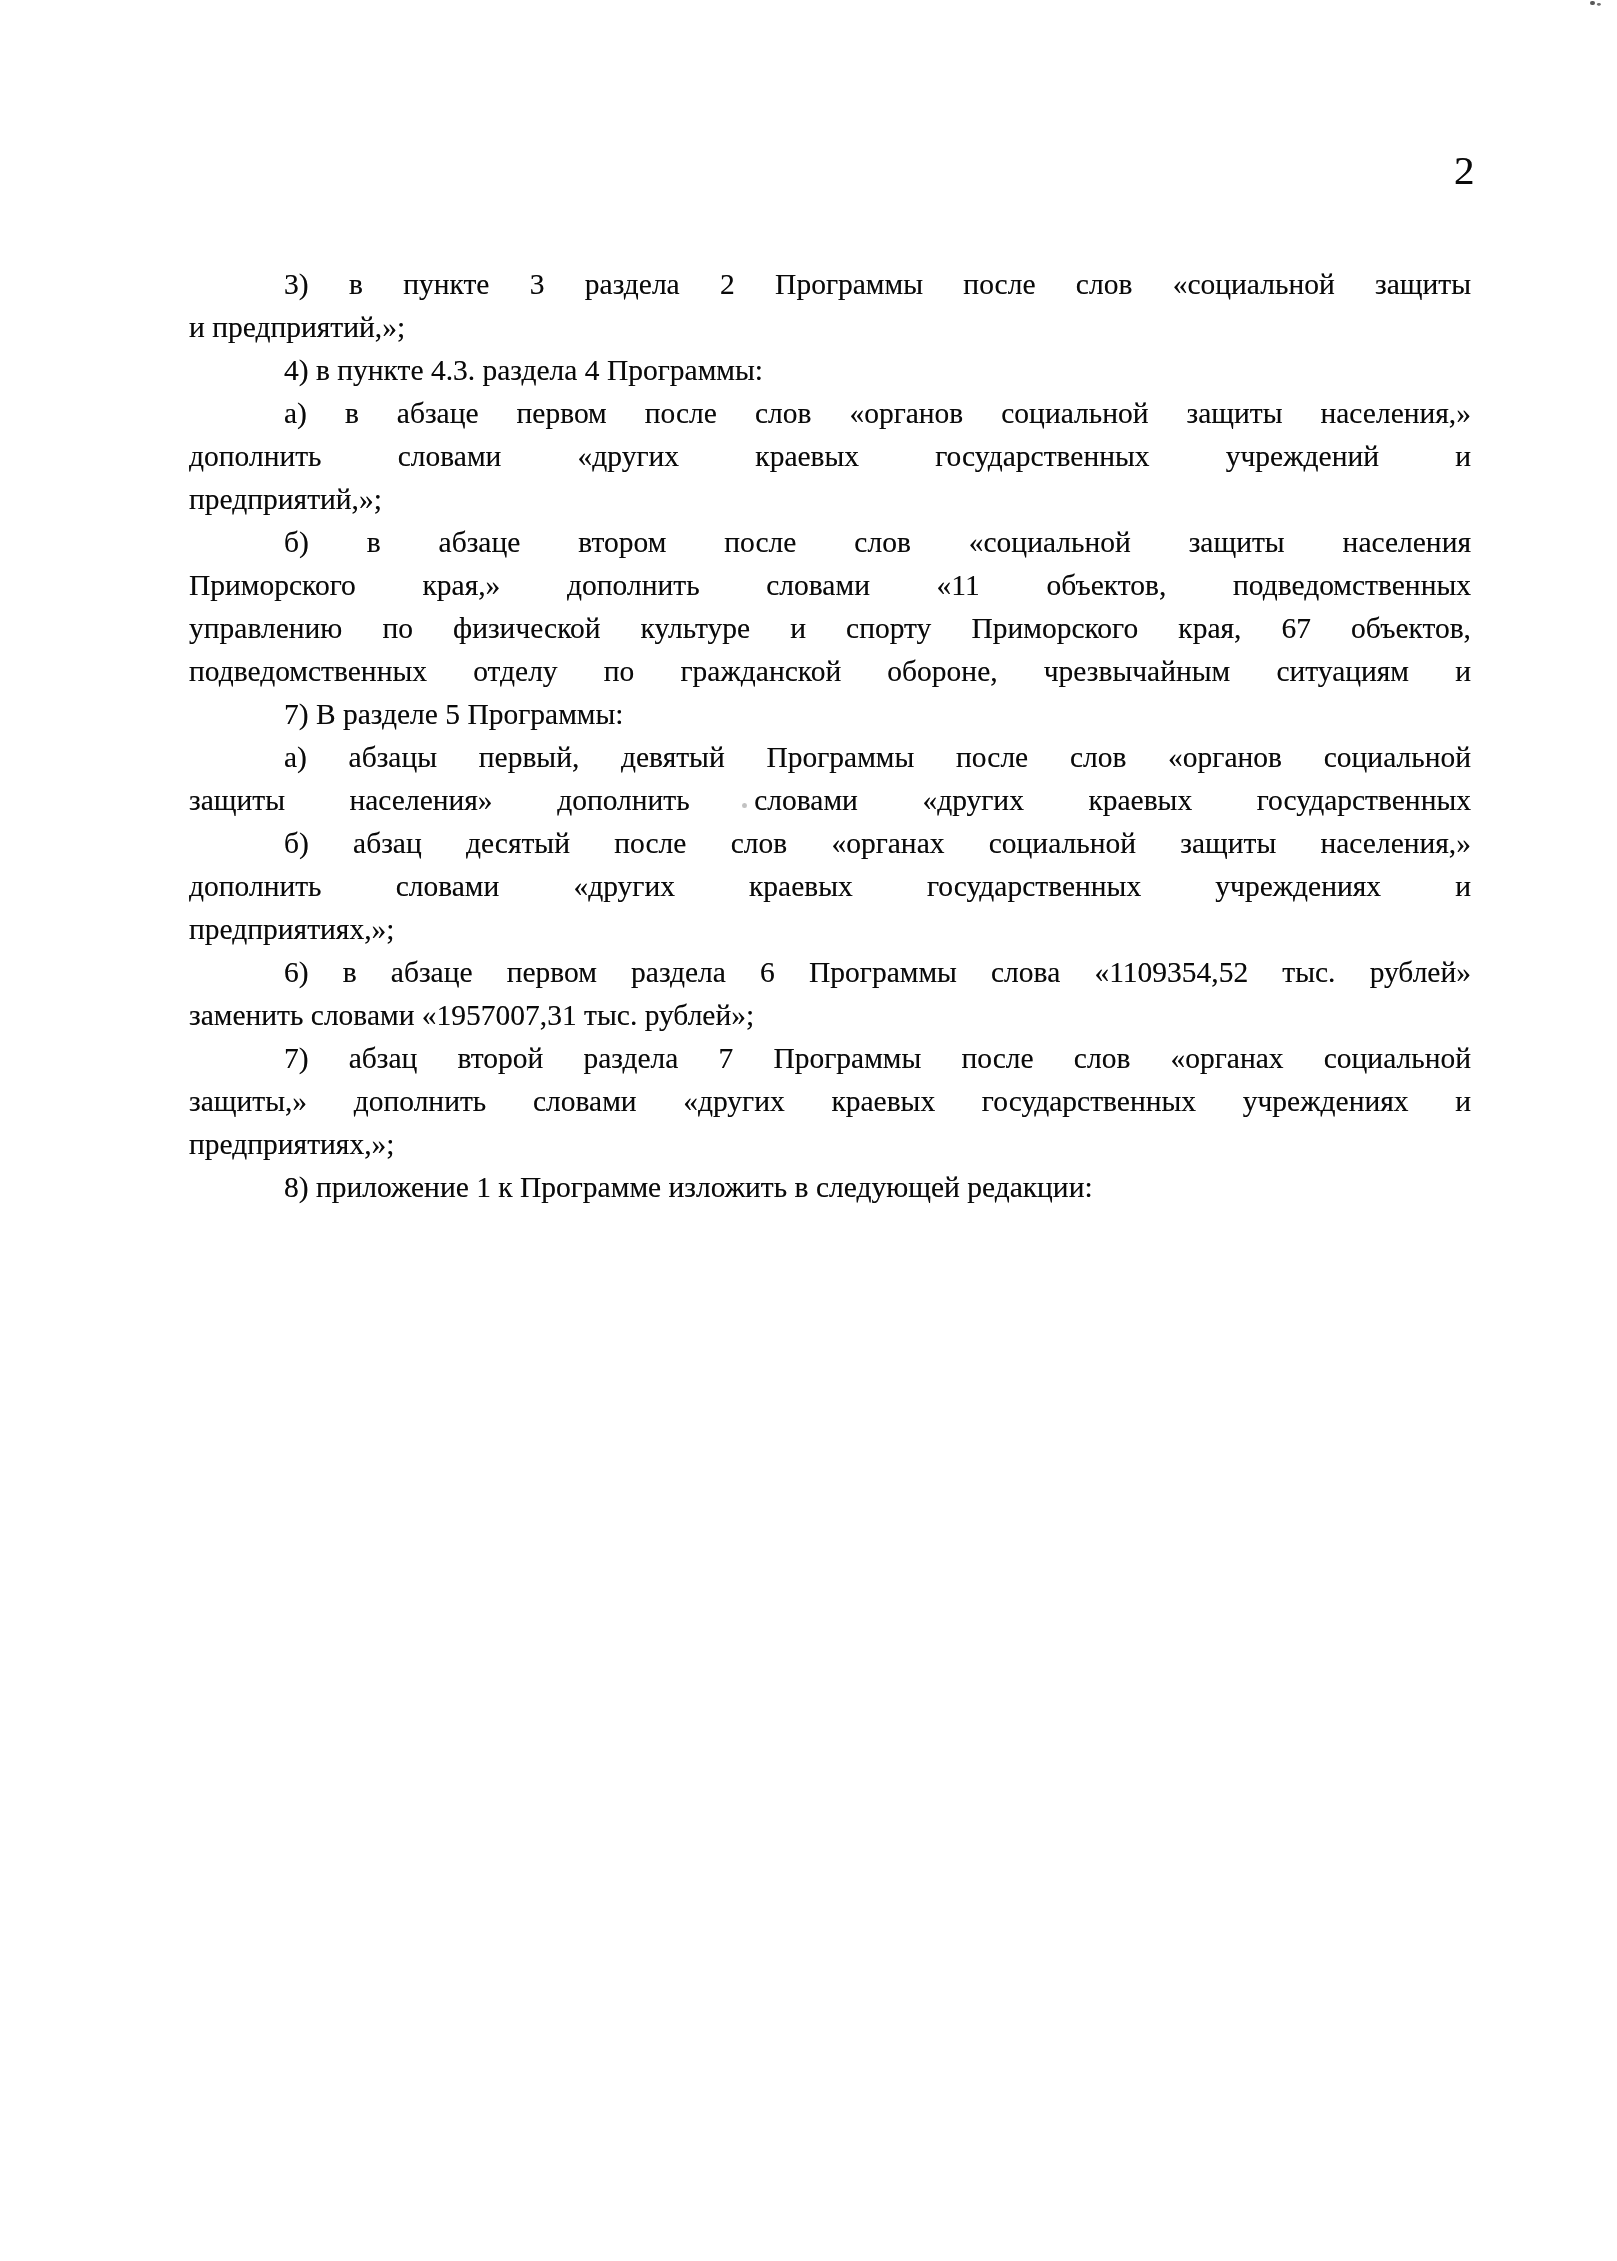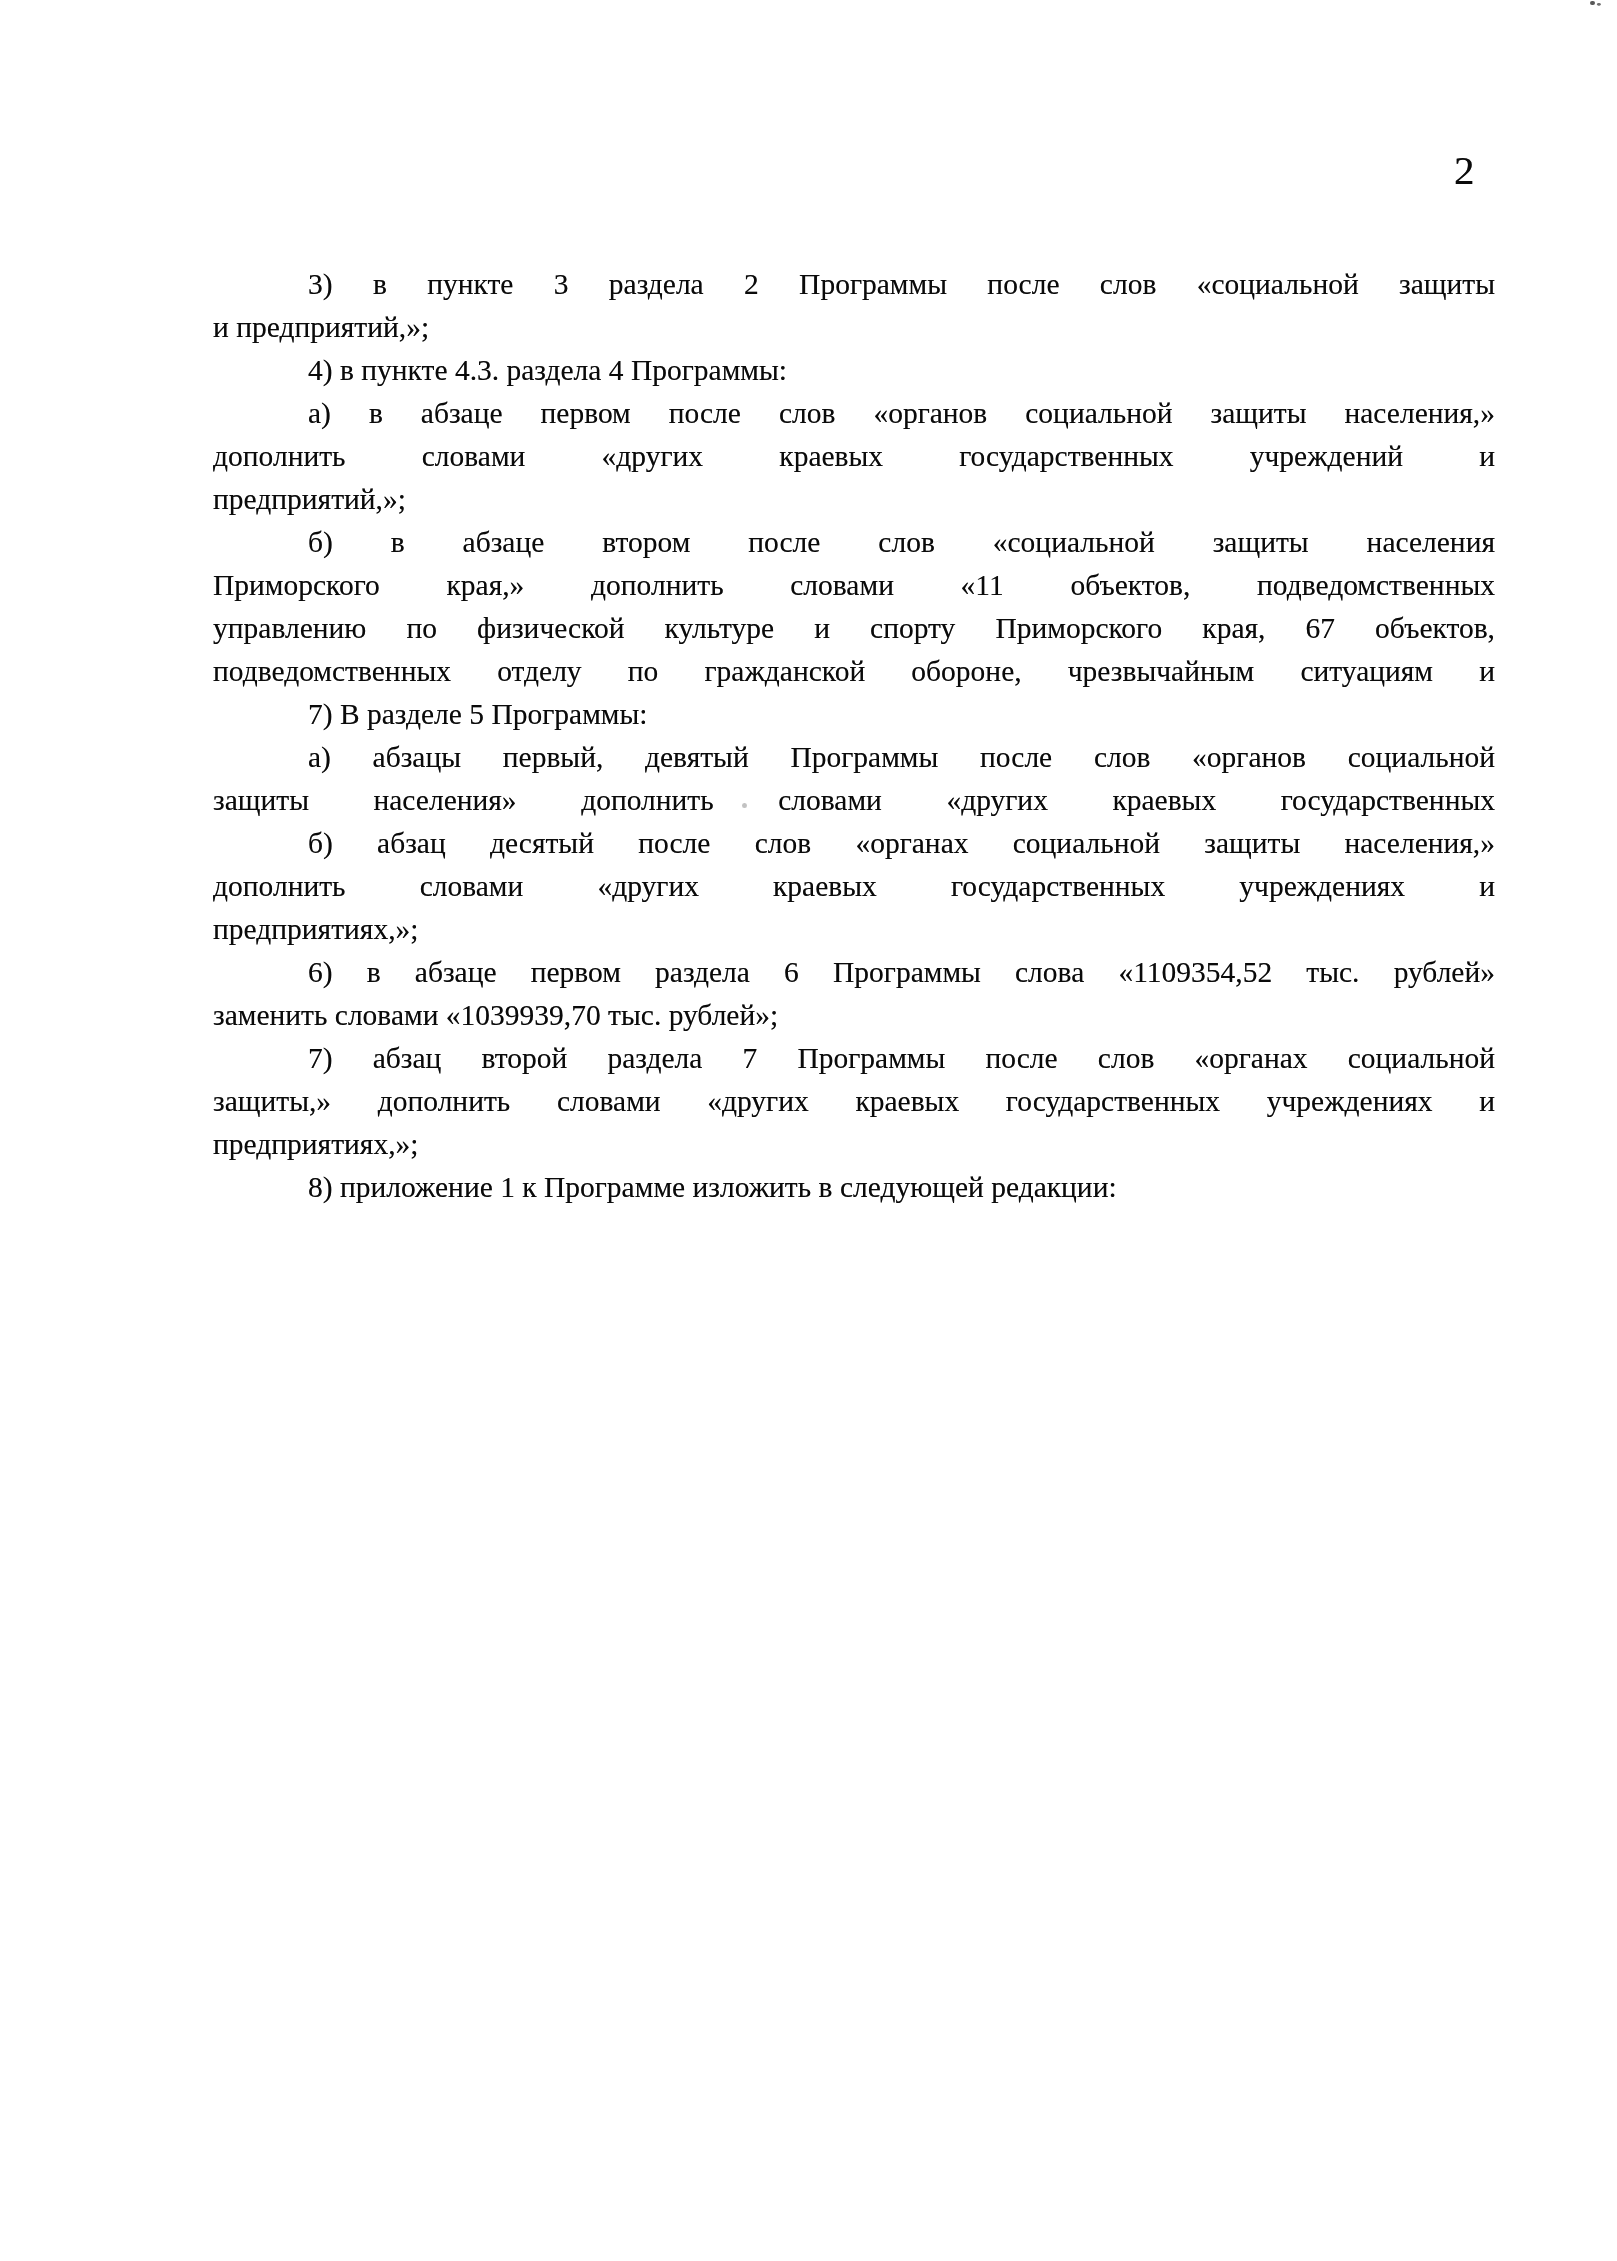--- a/index.html
+++ b/index.html
@@ -25,21 +25,20 @@
     text-shadow: 0 0 0.6px rgba(0,0,0,0.55);
   }
   .body-text {
     position: absolute;
     left: 189px;
     top: 263px;
     width: 1282px;
     font-size: 29.5px;
     line-height: 43px;
     text-shadow: 0 0 0.6px rgba(0,0,0,0.45);
-    margin-left: 24px;
   }
   .para {
     margin: 0;
     padding: 0;
   }
   .ln {
     text-align: justify;
     text-align-last: justify;
     text-justify: inter-word;
     white-space: normal;
@@ -113,21 +112,21 @@
     </div>
 
     <div class="para">
       <div class="ln first">б) абзац десятый после слов «органах социальной защиты населения,»</div>
       <div class="ln">дополнить словами «других краевых государственных учреждениях и</div>
       <div class="ln last">предприятиях,»;</div>
     </div>
 
     <div class="para">
       <div class="ln first">6) в абзаце первом раздела 6 Программы слова «1109354,52 тыс. рублей»</div>
-      <div class="ln last">заменить словами «1039939,70 тыс. рублей»;</div>
+      <div class="ln last">заменить словами «1957007,31 тыс. рублей»;</div>
     </div>
 
     <div class="para">
       <div class="ln first">7) абзац второй раздела 7 Программы после слов «органах социальной</div>
       <div class="ln">защиты,» дополнить словами «других краевых государственных учреждениях и</div>
       <div class="ln last">предприятиях,»;</div>
     </div>
 
     <div class="para">
       <div class="ln first last">8) приложение 1 к Программе изложить в следующей редакции:</div>

